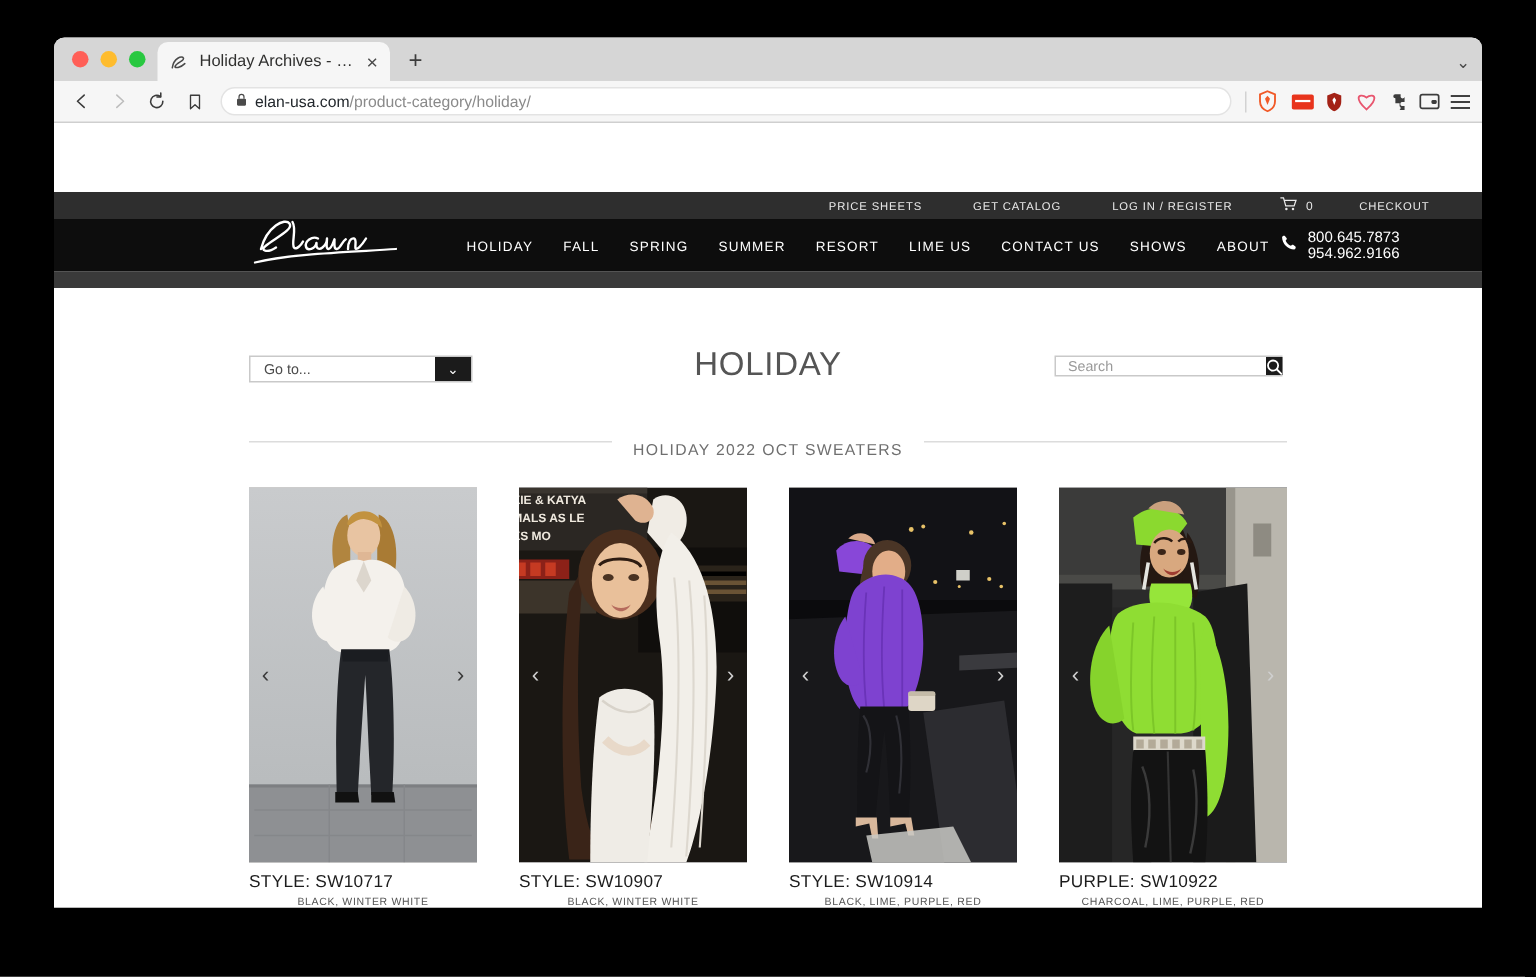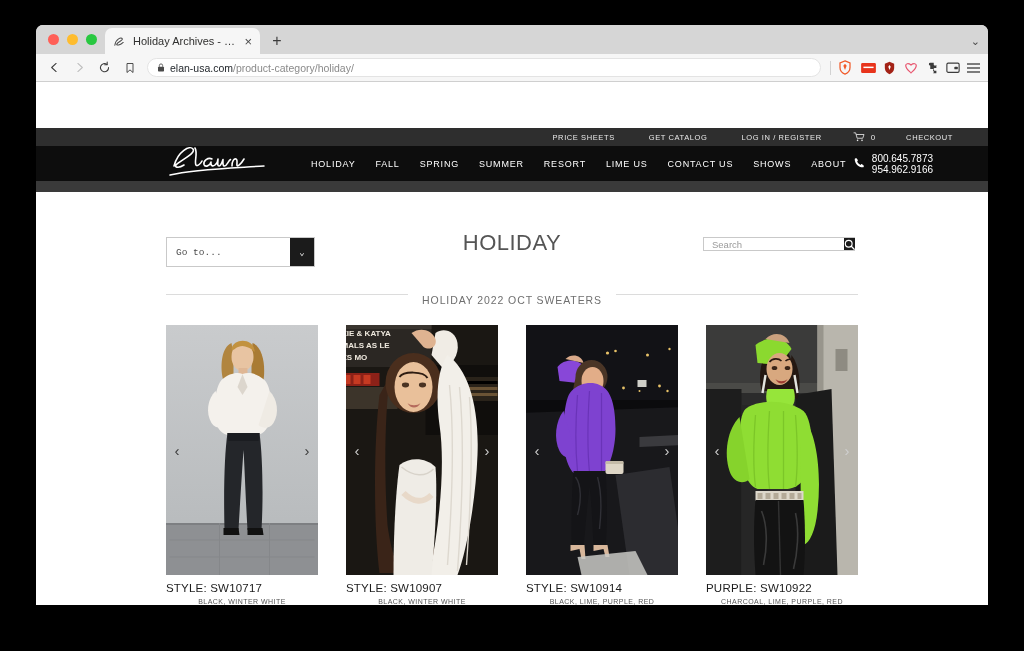--- a/index.html
+++ b/index.html
@@ -107,22 +107,22 @@
   }
   .phone-nums { display: flex; flex-direction: column; line-height: 11px; }
   .phone-nums span { color: #fff; font-size: 10px; text-align: center; }
 
   .navbar-shadow { height: 11px; background: #3a3a3a; }
 
   
   .content { padding: 0 0; background: #fff; height: 459px; }
   .goto {
     position: absolute; left: 130px; top: 155px;
-    width: 149px; height: 30px; display: flex;
-    border: 1px solid #c9c9c9; background: #fff; font-family: Liberation Mono, monospace;
+    width: 149px; height: 18px; display: flex;
+    border: 1px solid #c9c9c9; background: #fff;
   }
   .goto-label {
     flex: 1; display: flex; align-items: center; padding-left: 9px;
     font-size: 9.5px; color: #4c4c4c;
   }
   .goto-arrow {
     width: 24px; background: #1b1b1b; display: flex;
     align-items: center; justify-content: center; color: #fff; font-size: 9px;
   }
   .pagetitle {

